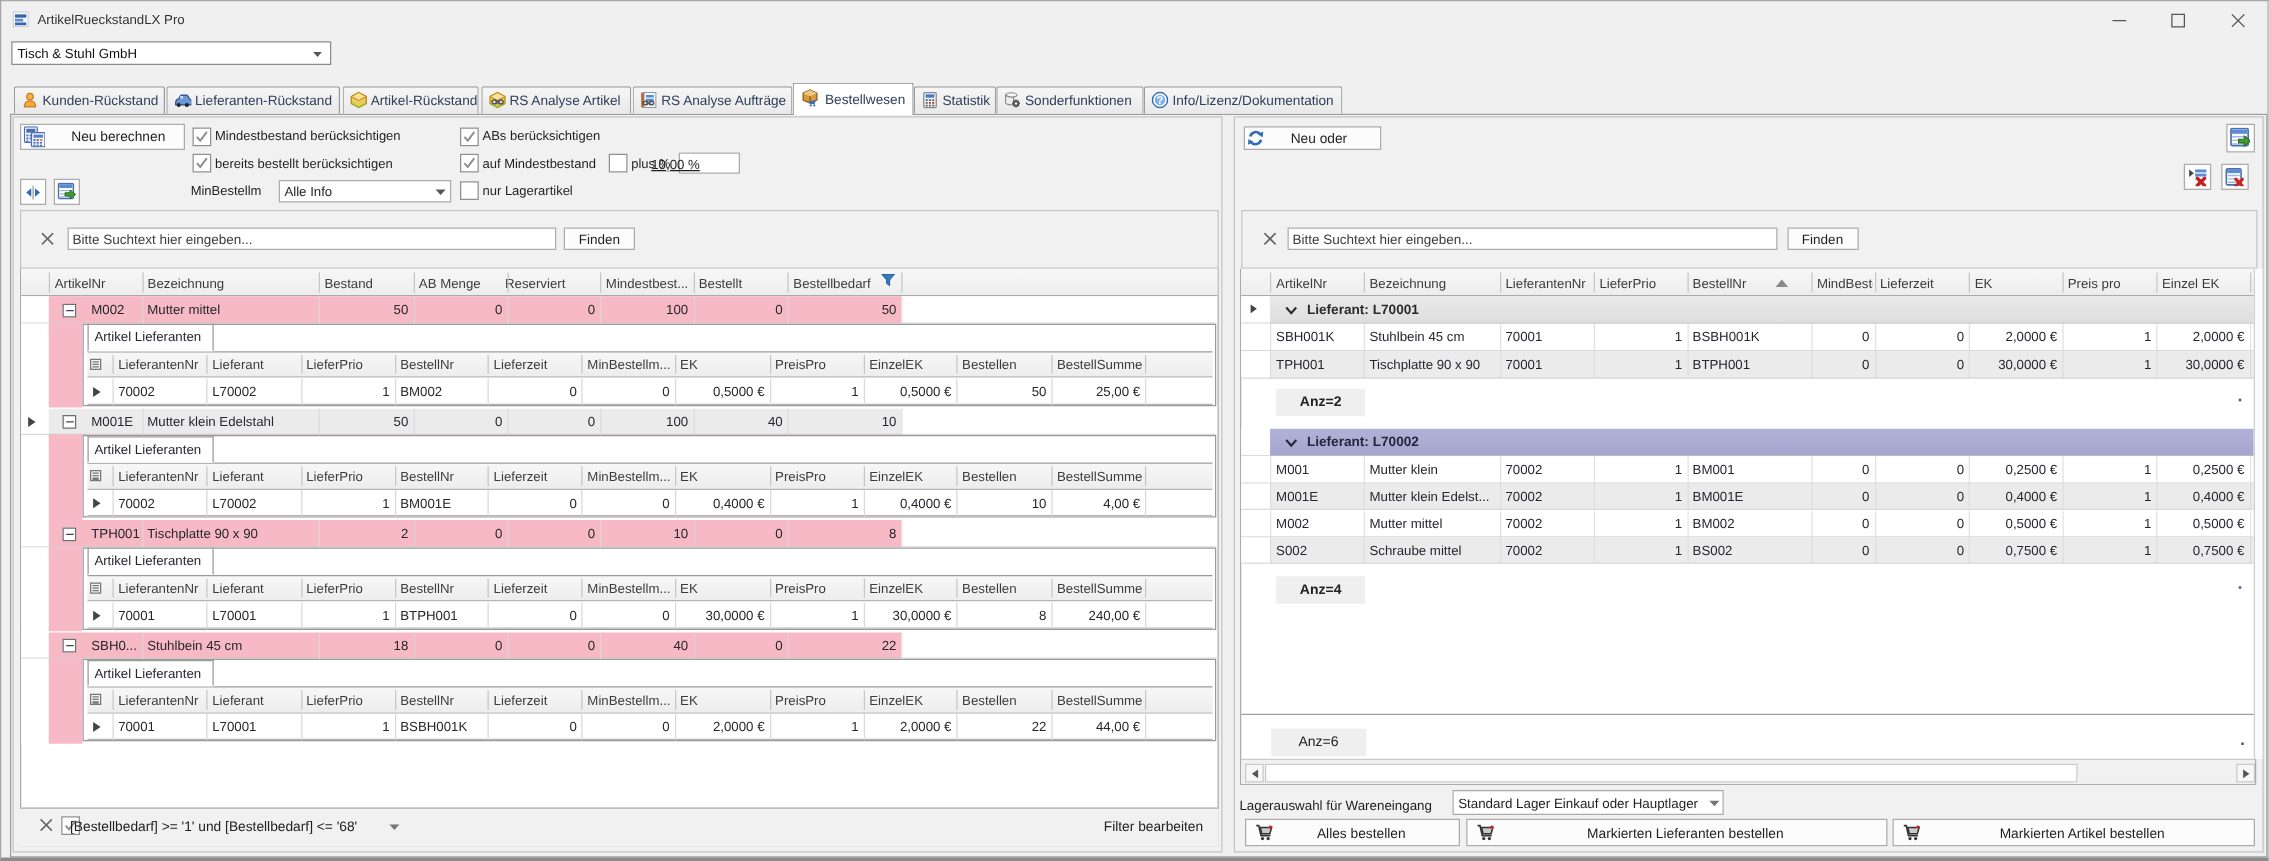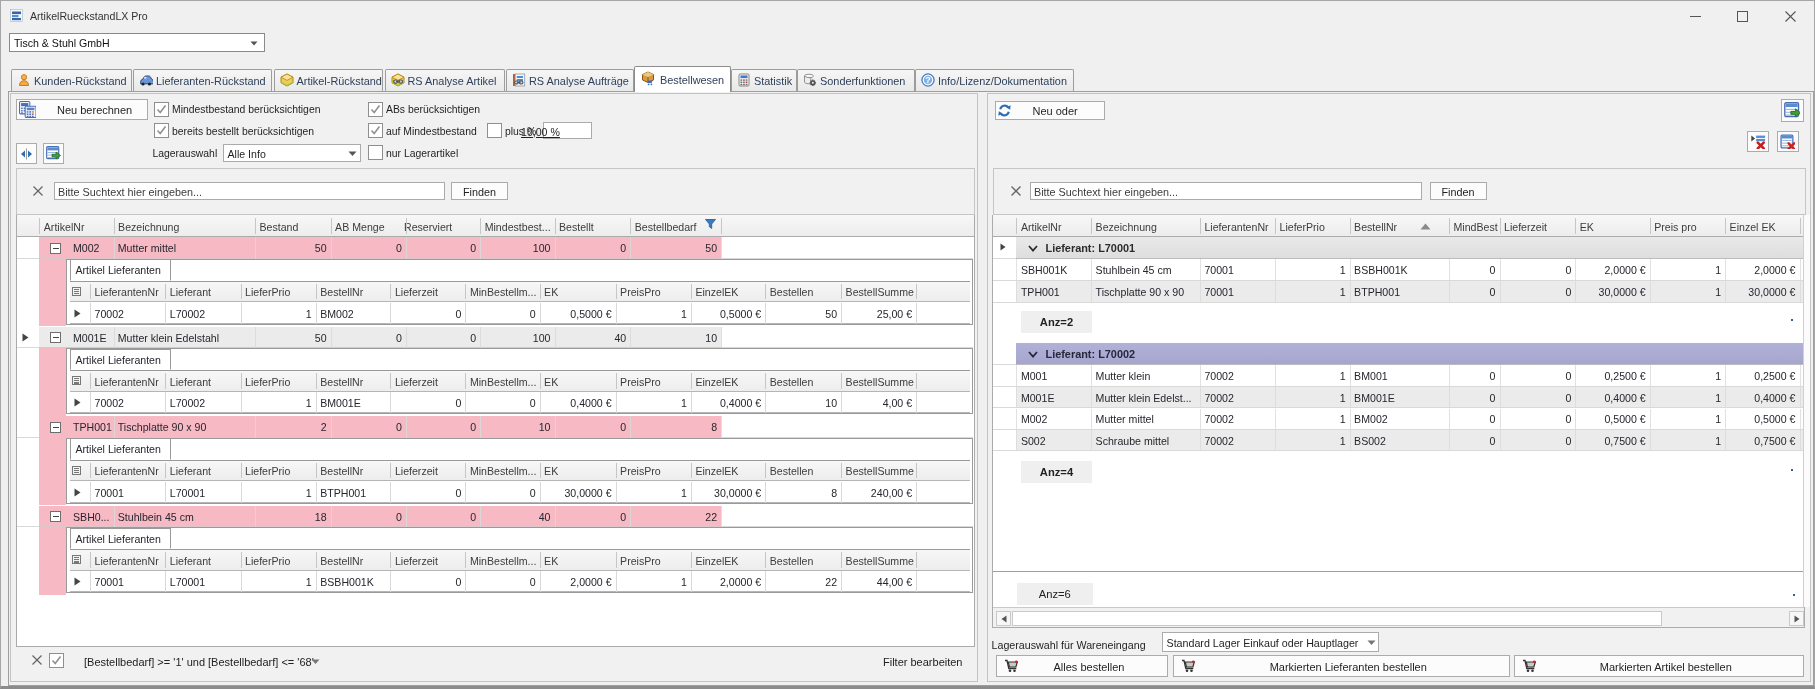--- a/index.html
+++ b/index.html
@@ -180,21 +180,21 @@
 <div style="left:172px;top:125.5px;font-size:10.4px;color:#1f1f1f;white-space:nowrap;">bereits bestellt berücksichtigen</div>
 <div style="left:367.5px;top:123px;width:15px;height:15px;border:1px solid #8f8f8f;background:#fff"></div>
 <svg style="position:absolute;left:369.5px;top:125px;" width="11" height="11" viewBox="0 0 11 11">
     <path d="M1.5 5.5 L4.2 8.5 L9.5 1.5" stroke="#909090" stroke-width="1.6" fill="none"></path>
   </svg>
 <div style="left:386px;top:125.5px;font-size:10.4px;color:#1f1f1f;white-space:nowrap;">auf Mindestbestand</div>
 <div style="left:487px;top:123px;width:15px;height:15px;border:1px solid #8f8f8f;background:#fff"></div>
 <div style="left:505px;top:125.5px;font-size:10.4px;color:#1f1f1f;white-space:nowrap;">plus %</div>
 <div class="inp" style="left:542.5px;top:122px;width:49px;height:17px;"></div>
 <div style="left:521px;top:125.5px;font-size:10.6px;color:#1f1f1f;white-space:nowrap;text-decoration:underline;">10,00 %</div>
-<div style="left:152.5px;top:147.5px;font-size:10.4px;color:#1f1f1f;white-space:nowrap;">Lagerauswahl</div>
+<div style="left:152.5px;top:147.5px;font-size:10.4px;color:#1f1f1f;white-space:nowrap;">MinBestellm</div>
 <div class="inp" style="left:223px;top:144px;width:138px;height:18px;"></div>
 <div style="left:227.5px;top:147.5px;font-size:10.6px;color:#1f1f1f;white-space:nowrap;">Alle Info</div>
 <svg style="position:absolute;left:348px;top:151px;" width="9" height="6" viewBox="0 0 9 6">
     <path d="M0.5 0.5 L4.5 5 L8.5 0.5 Z" fill="#555"></path>
   </svg>
 <div style="left:367.5px;top:144.5px;width:15px;height:15px;border:1px solid #8f8f8f;background:#fff"></div>
 <div style="left:386px;top:147.5px;font-size:10.4px;color:#1f1f1f;white-space:nowrap;">nur Lagerartikel</div>
 <div class="b" style="left:16px;top:142.5px;width:21px;height:21px;"></div>
 <svg style="position:absolute;left:20px;top:146.5px;" width="13" height="14" viewBox="0 0 13 14">
     <path d="M6.5 1.5 v11" stroke="#9a9a9a" stroke-width="1"></path>
@@ -576,21 +576,21 @@
 <svg style="position:absolute;left:31.5px;top:654.5px;" width="10" height="10" viewBox="0 0 10 10">
     <g stroke="#666" stroke-width="1.3">
       <line x1="0.5" y1="0.5" x2="9.5" y2="9.5"></line>
       <line x1="9.5" y1="0.5" x2="0.5" y2="9.5"></line>
     </g>
   </svg>
 <div style="left:48.5px;top:652.5px;width:15px;height:15px;border:1px solid #8f8f8f;background:#fff"></div>
 <svg style="position:absolute;left:50.5px;top:654.5px;" width="11" height="11" viewBox="0 0 11 11">
     <path d="M1.5 5.5 L4.2 8.5 L9.5 1.5" stroke="#909090" stroke-width="1.6" fill="none"></path>
   </svg>
-<div style="left:56px;top:655.5px;font-size:11px;color:#222;white-space:nowrap;margin-left:28px;">[Bestellbedarf] &gt;= '1' und [Bestellbedarf] &lt;= '68'</div>
+<div style="left:56px;top:655.5px;font-size:11px;color:#222;white-space:nowrap;">[Bestellbedarf] &gt;= '1' und [Bestellbedarf] &lt;= '68'</div>
 <svg style="position:absolute;left:311px;top:658.5px;" width="9" height="6" viewBox="0 0 9 6">
     <path d="M0.5 0.5 L4.5 5 L8.5 0.5 Z" fill="#777"></path>
   </svg>
 <div style="left:883px;top:655.5px;font-size:11px;color:#222;white-space:nowrap;">Filter bearbeiten</div>
 <div style="left:986.5px;top:92.5px;width:824px;height:589px;border:1px solid #c3c3c3;background:#f1f1f1"></div>
 <div class="b" style="left:994.5px;top:101px;width:110px;height:18.5px;"></div>
 <svg style="position:absolute;left:997.5px;top:103.5px;" width="13" height="13" viewBox="0 0 13 13">
     <path d="M2.2 5.2 A4.6 4.6 0 0 1 10.3 3.4" stroke="#2e6db4" stroke-width="2.1" fill="none"></path>
     <path d="M12.6 1.2 L12.2 5.8 L8.2 3.4 Z" fill="#2e6db4"></path>
     <path d="M10.8 7.8 A4.6 4.6 0 0 1 2.7 9.6" stroke="#2e6db4" stroke-width="2.1" fill="none"></path>

